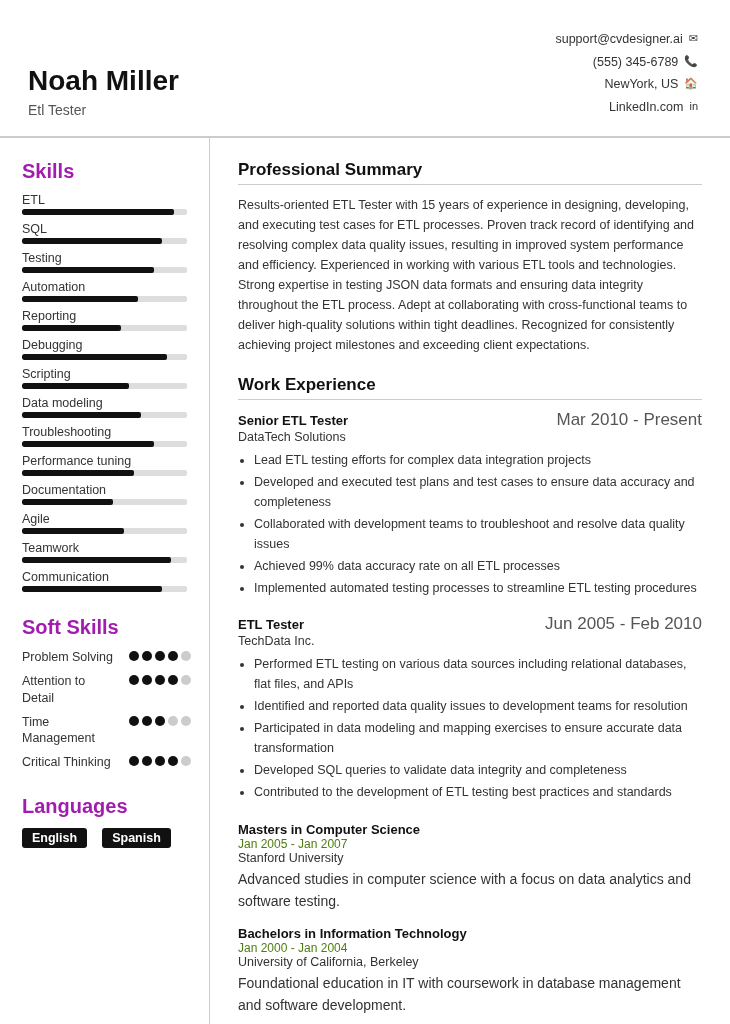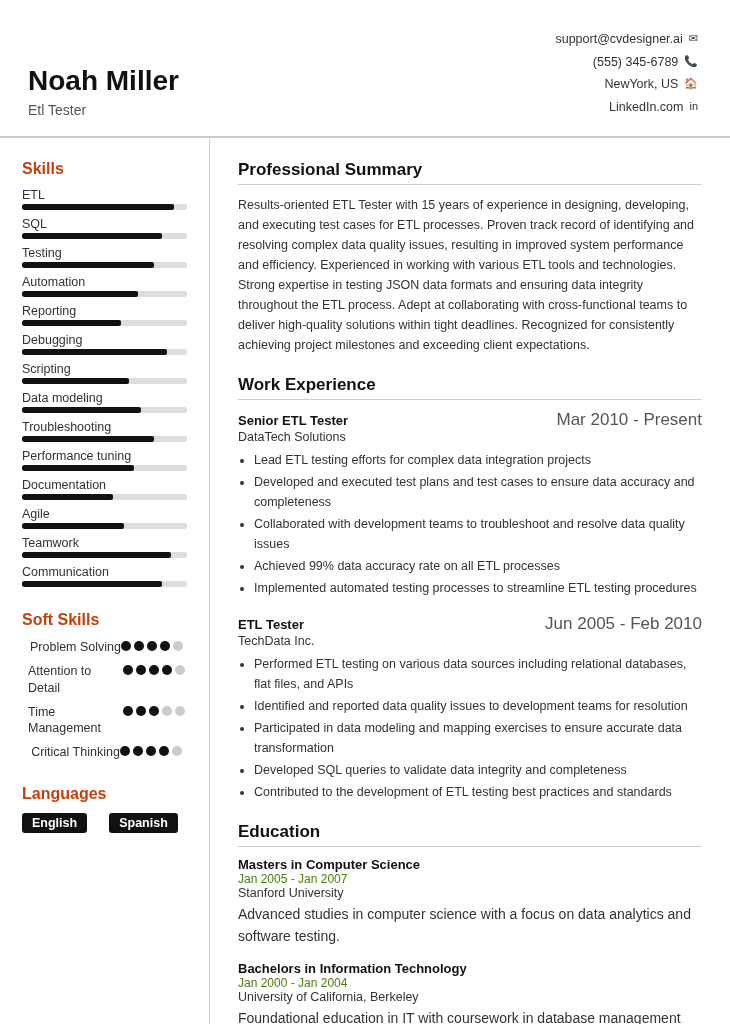--- a/index.html
+++ b/index.html
@@ -55,24 +55,24 @@
     }
 
     
     .sidebar {
       width: 210px;
       min-width: 210px;
       padding: 22px 18px 22px 22px;
       border-right: 1.5px solid #ccc;
     }
     .section-title {
-      font-size: 16px;
+      font-size: 20px;
       font-weight: bold;
       margin-bottom: 10px;
-      color: #c2410c;
+      color: #a21caf;
     }
     .sidebar-section {
       margin-bottom: 24px;
     }
 
     
     .skill-item {
       margin-bottom: 7px;
     }
     .skill-name {
@@ -90,21 +90,21 @@
     .skill-bar-fill {
       height: 100%;
       background: #111;
       border-radius: 2px;
     }
 
     
     .soft-skill-item {
       display: flex;
       align-items: flex-start;
-      justify-content: center;
+      justify-content: space-between;
       margin-bottom: 8px;
     }
     .soft-skill-name {
       font-size: 12.5px;
       color: #333;
       max-width: 95px;
       line-height: 1.3;
     }
     .dots {
       display: flex;
@@ -117,21 +117,21 @@
       border-radius: 50%;
       background: #111;
     }
     .dot.empty {
       background: #ccc;
     }
 
     
     .lang-tags {
       display: flex;
-      gap: 22px;
+      gap: 15px;
       flex-wrap: wrap;
     }
     .lang-tag {
       background: #111;
       color: #fff;
       padding: 3px 10px;
       border-radius: 3px;
       font-size: 12.5px;
       font-weight: bold;
     }
@@ -434,21 +434,20 @@
               <li>Identified and reported data quality issues to development teams for resolution</li>
               <li>Participated in data modeling and mapping exercises to ensure accurate data transformation</li>
               <li>Developed SQL queries to validate data integrity and completeness</li>
               <li>Contributed to the development of ETL testing best practices and standards</li>
             </ul>
   </div>
         </div>
     </div>
 
     <div class="content-section">
-      <div class="content-section-title">Education</div>
       <div id="education-container">
           <div class="edu-entry">
     <div class="edu-header">
       <div class="edu-degree">Masters in Computer Science</div>
       <div class="edu-dates">Jan 2005 - Jan 2007</div>
     </div>
     <div class="edu-school">Stanford University</div>
     <div class="edu-desc">Advanced studies in computer science with a focus on data analytics and software testing.</div>
   </div>
           <div class="edu-entry">

